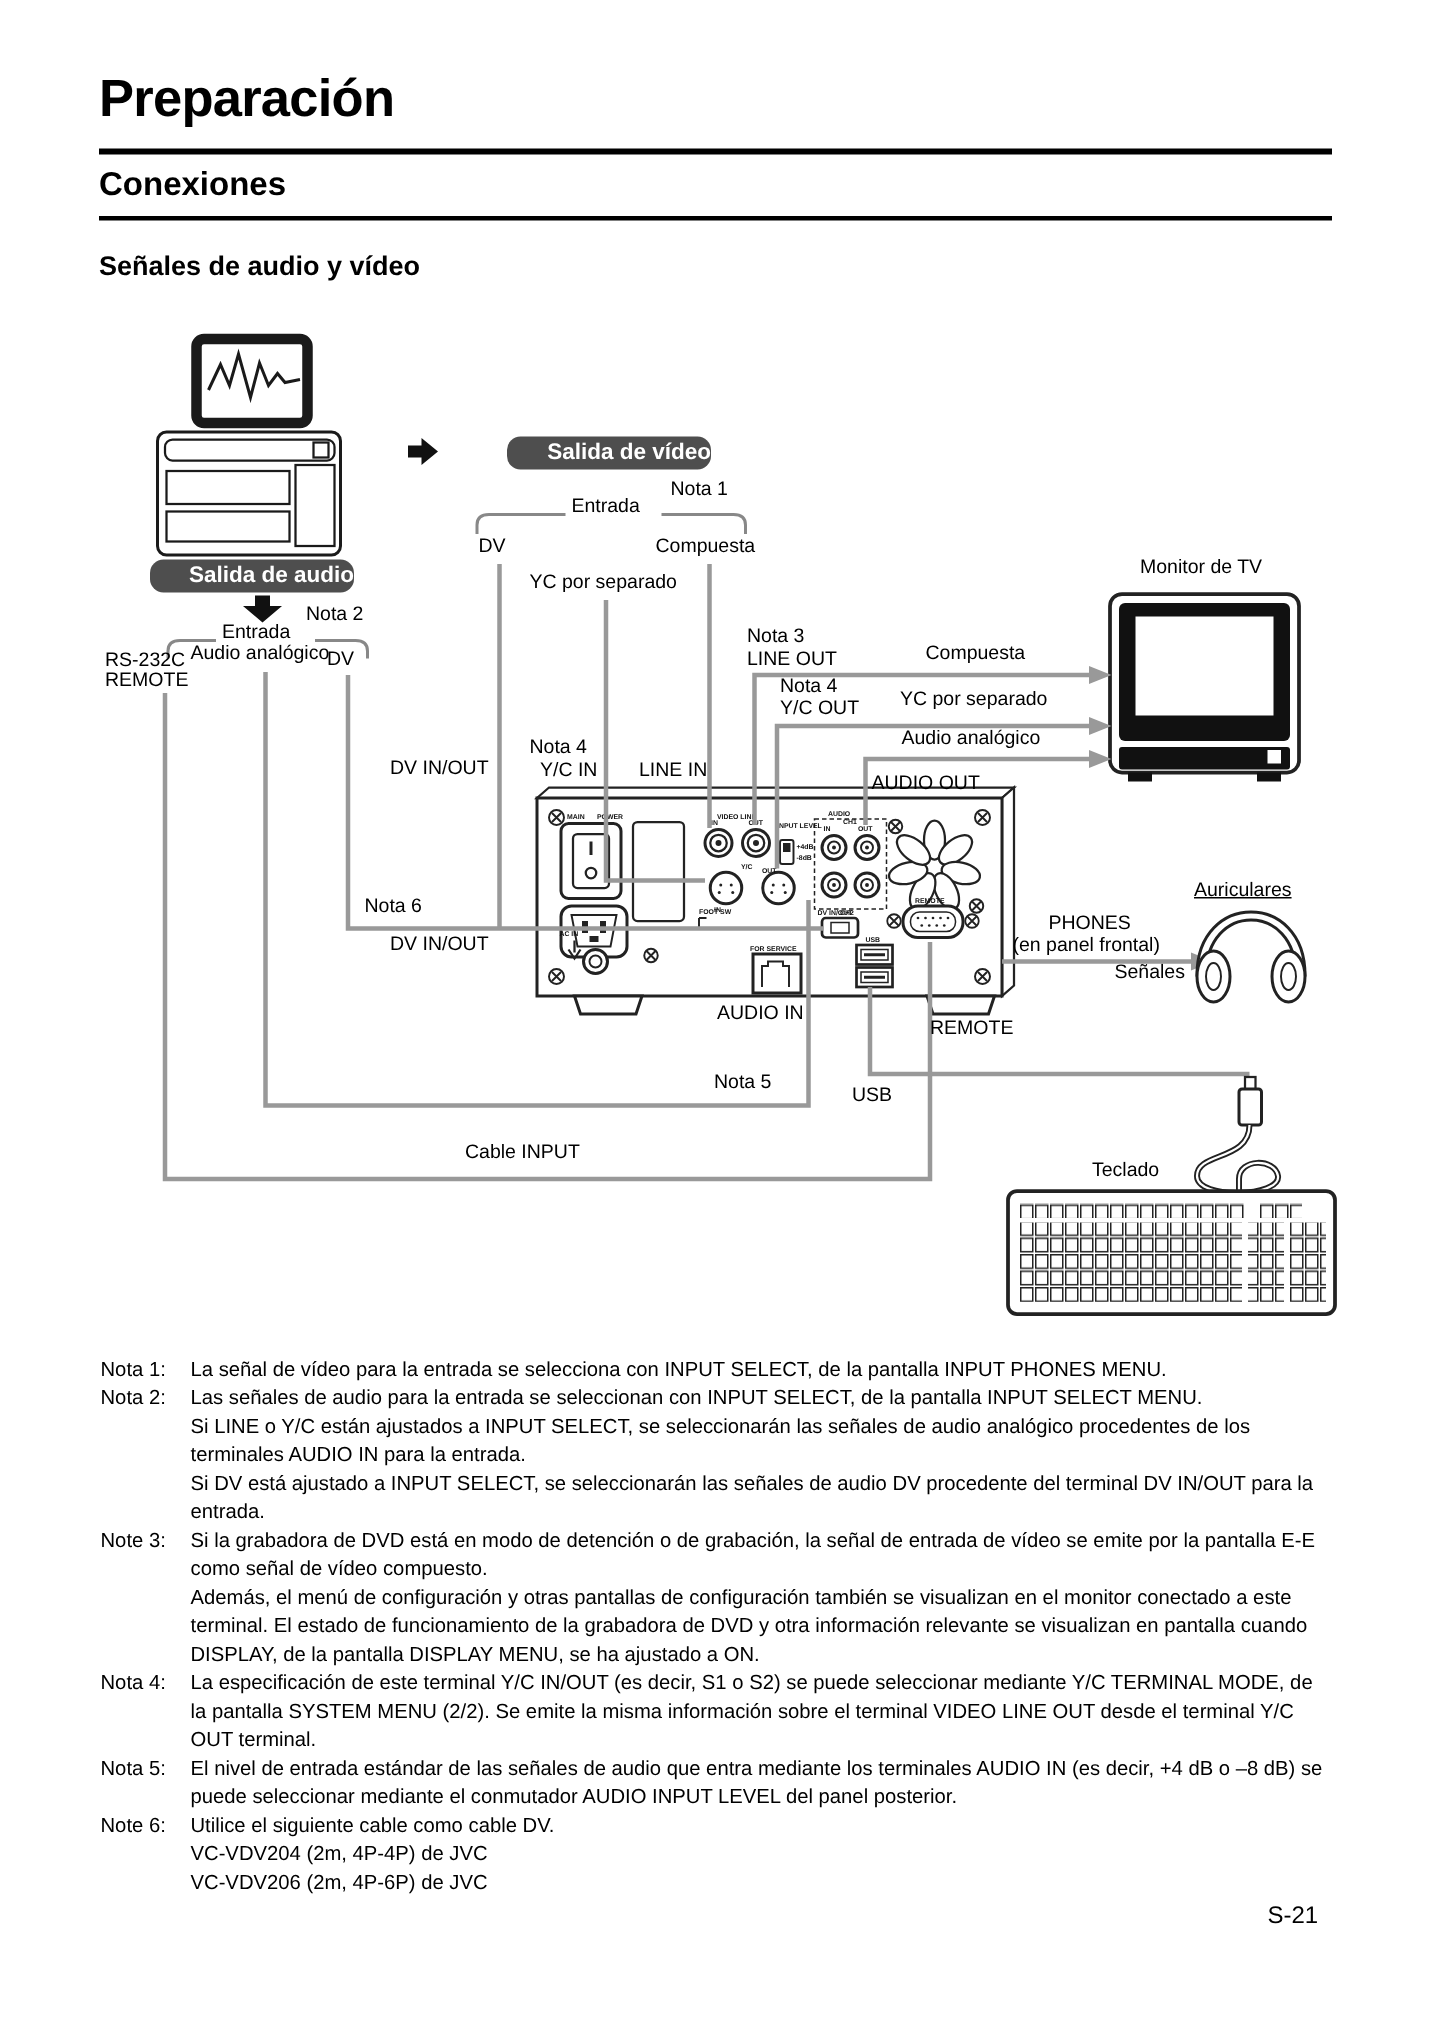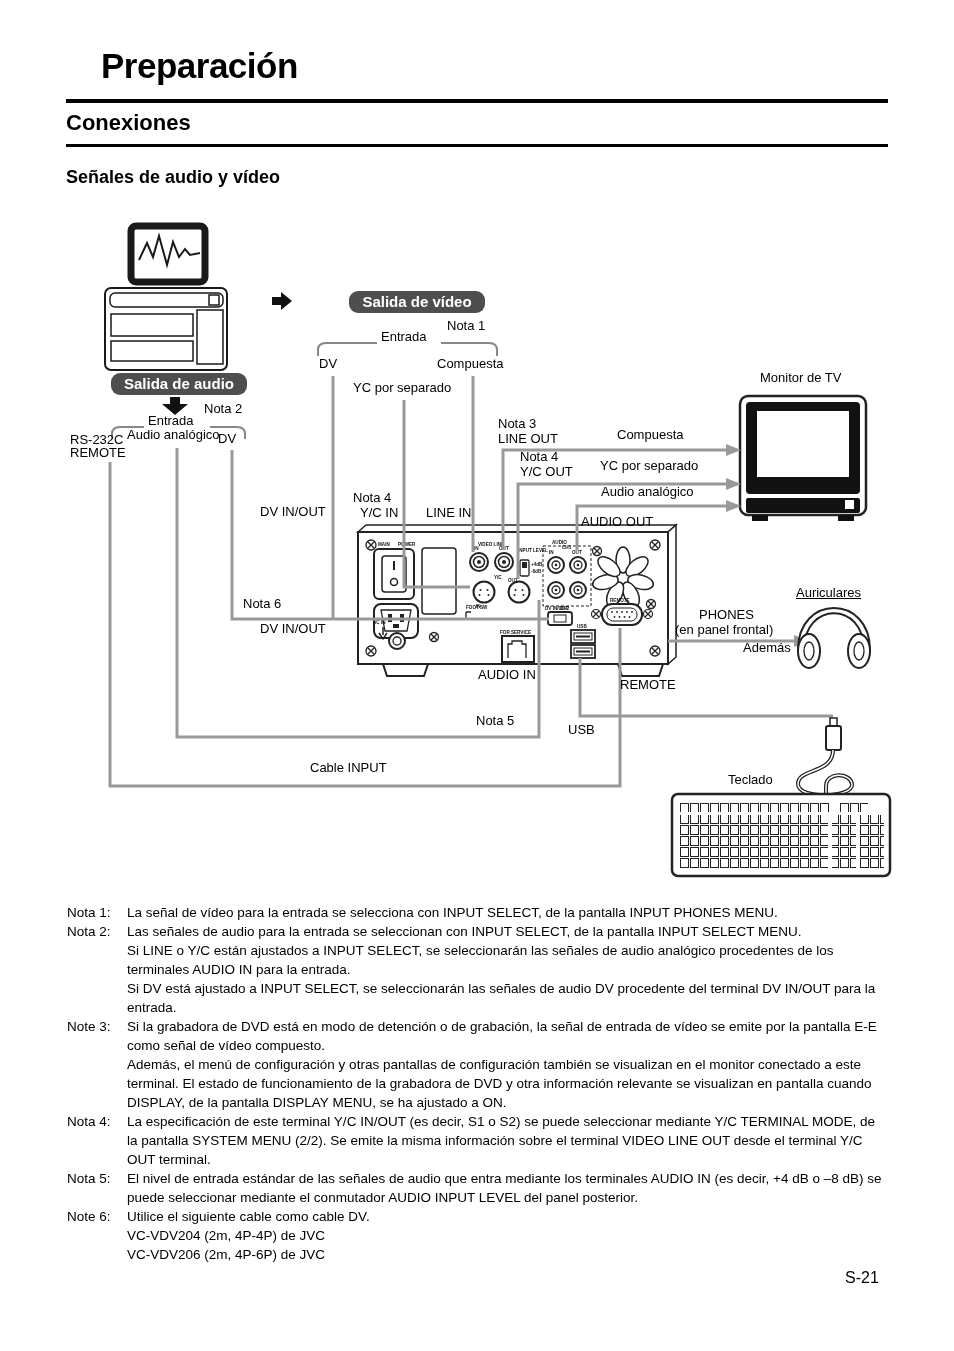--- a/index.html
+++ b/index.html
@@ -1,23 +1,23 @@
 <!DOCTYPE html>
 <html><head>
 <meta charset="utf-8">
 <style>
   html,body{margin:0;padding:0;background:#fff;}
   body{width:954px;height:1351px;position:relative;font-family:"Liberation Sans","DejaVu Sans",sans-serif;color:#000;overflow:hidden;}
   .abs{position:absolute;}
-  .page-title{left:66px;top:46px;font-size:35px;font-weight:bold;letter-spacing:-.5px;margin-left:35px;}
+  .page-title{left:66px;top:46px;font-size:35px;font-weight:bold;letter-spacing:-.5px;}
   .rule1{left:66px;top:99px;width:822px;height:4px;background:#000;}
   .section-title{left:66px;top:110px;font-size:22px;font-weight:bold;}
   .rule2{left:66px;top:144px;width:822px;height:3px;background:#000;}
   .subsection-title{left:66px;top:167px;font-size:18px;font-weight:bold;}
-  .badge{background:#4e4e4e;color:#fff;font-weight:bold;font-size:15px;text-align:center;line-height:22px;border-radius:9px;width:136px;height:22px;margin-left:11px;}
+  .badge{background:#4e4e4e;color:#fff;font-weight:bold;font-size:15px;text-align:right;line-height:22px;border-radius:9px;width:136px;height:22px;}
   .dl{position:absolute;font-size:13px;line-height:15px;white-space:nowrap;}
   svg{position:absolute;left:0;top:0;pointer-events:none;}
   .notes{left:67px;top:903px;width:821px;font-size:13.5px;line-height:19px;}
   .note-row{display:flex;}
   .note-label{flex:0 0 60px;}
   .note-body{flex:1;}
   .note-body p{margin:0;}
   .page-num{left:845px;top:1269px;font-size:16px;}
 </style>
 </head>
@@ -312,21 +312,21 @@
 <div class="dl" style="left:260px;top:504px;">DV IN/OUT</div>
 <div class="dl" style="left:353px;top:490px;">Nota 4</div>
 <div class="dl" style="left:360px;top:505px;">Y/C IN</div>
 <div class="dl" style="left:426px;top:505px;">LINE IN</div>
 <div class="dl" style="left:581px;top:514px;">AUDIO OUT</div>
 <div class="dl" style="left:243px;top:596px;text-align:center;">Nota 6</div>
 <div class="dl" style="left:260px;top:621px;">DV IN/OUT</div>
 <div class="dl" style="left:699px;top:607px;">PHONES</div>
 <div class="dl" style="left:675px;top:622px;">(en panel frontal)</div>
 <div class="dl" style="left:796px;top:585px;text-decoration:underline;">Auriculares</div>
-<div class="dl" style="left:743px;top:640px;">Además</div>
+<div class="dl" style="left:743px;top:640px;">Señales</div>
 <div class="dl" style="left:478px;top:667px;">AUDIO IN</div>
 <div class="dl" style="left:620px;top:677px;">REMOTE</div>
 <div class="dl" style="left:476px;top:713px;">Nota 5</div>
 <div class="dl" style="left:568px;top:722px;">USB</div>
 <div class="dl" style="left:310px;top:760px;">Cable INPUT</div>
 <div class="dl" style="left:728px;top:772px;">Teclado</div>
 
 <div class="abs notes">
   <div class="note-row">
     <div class="note-label">Nota 1:</div>

